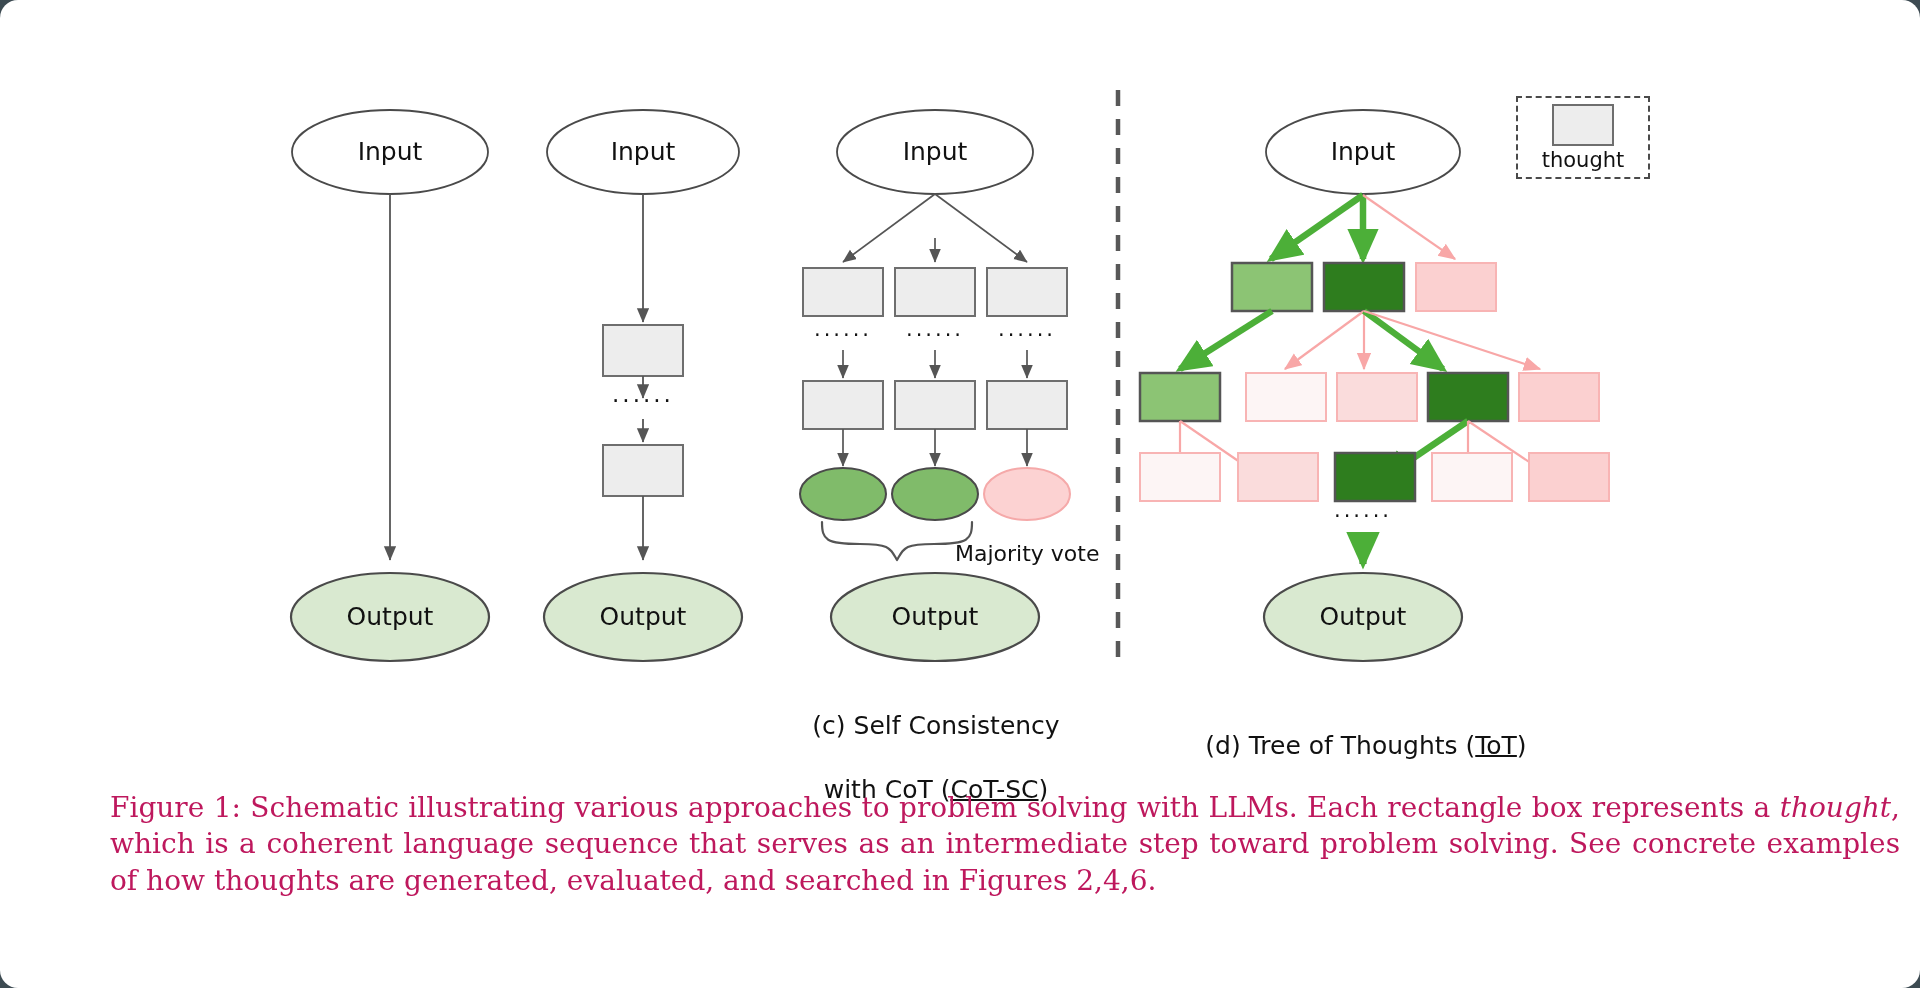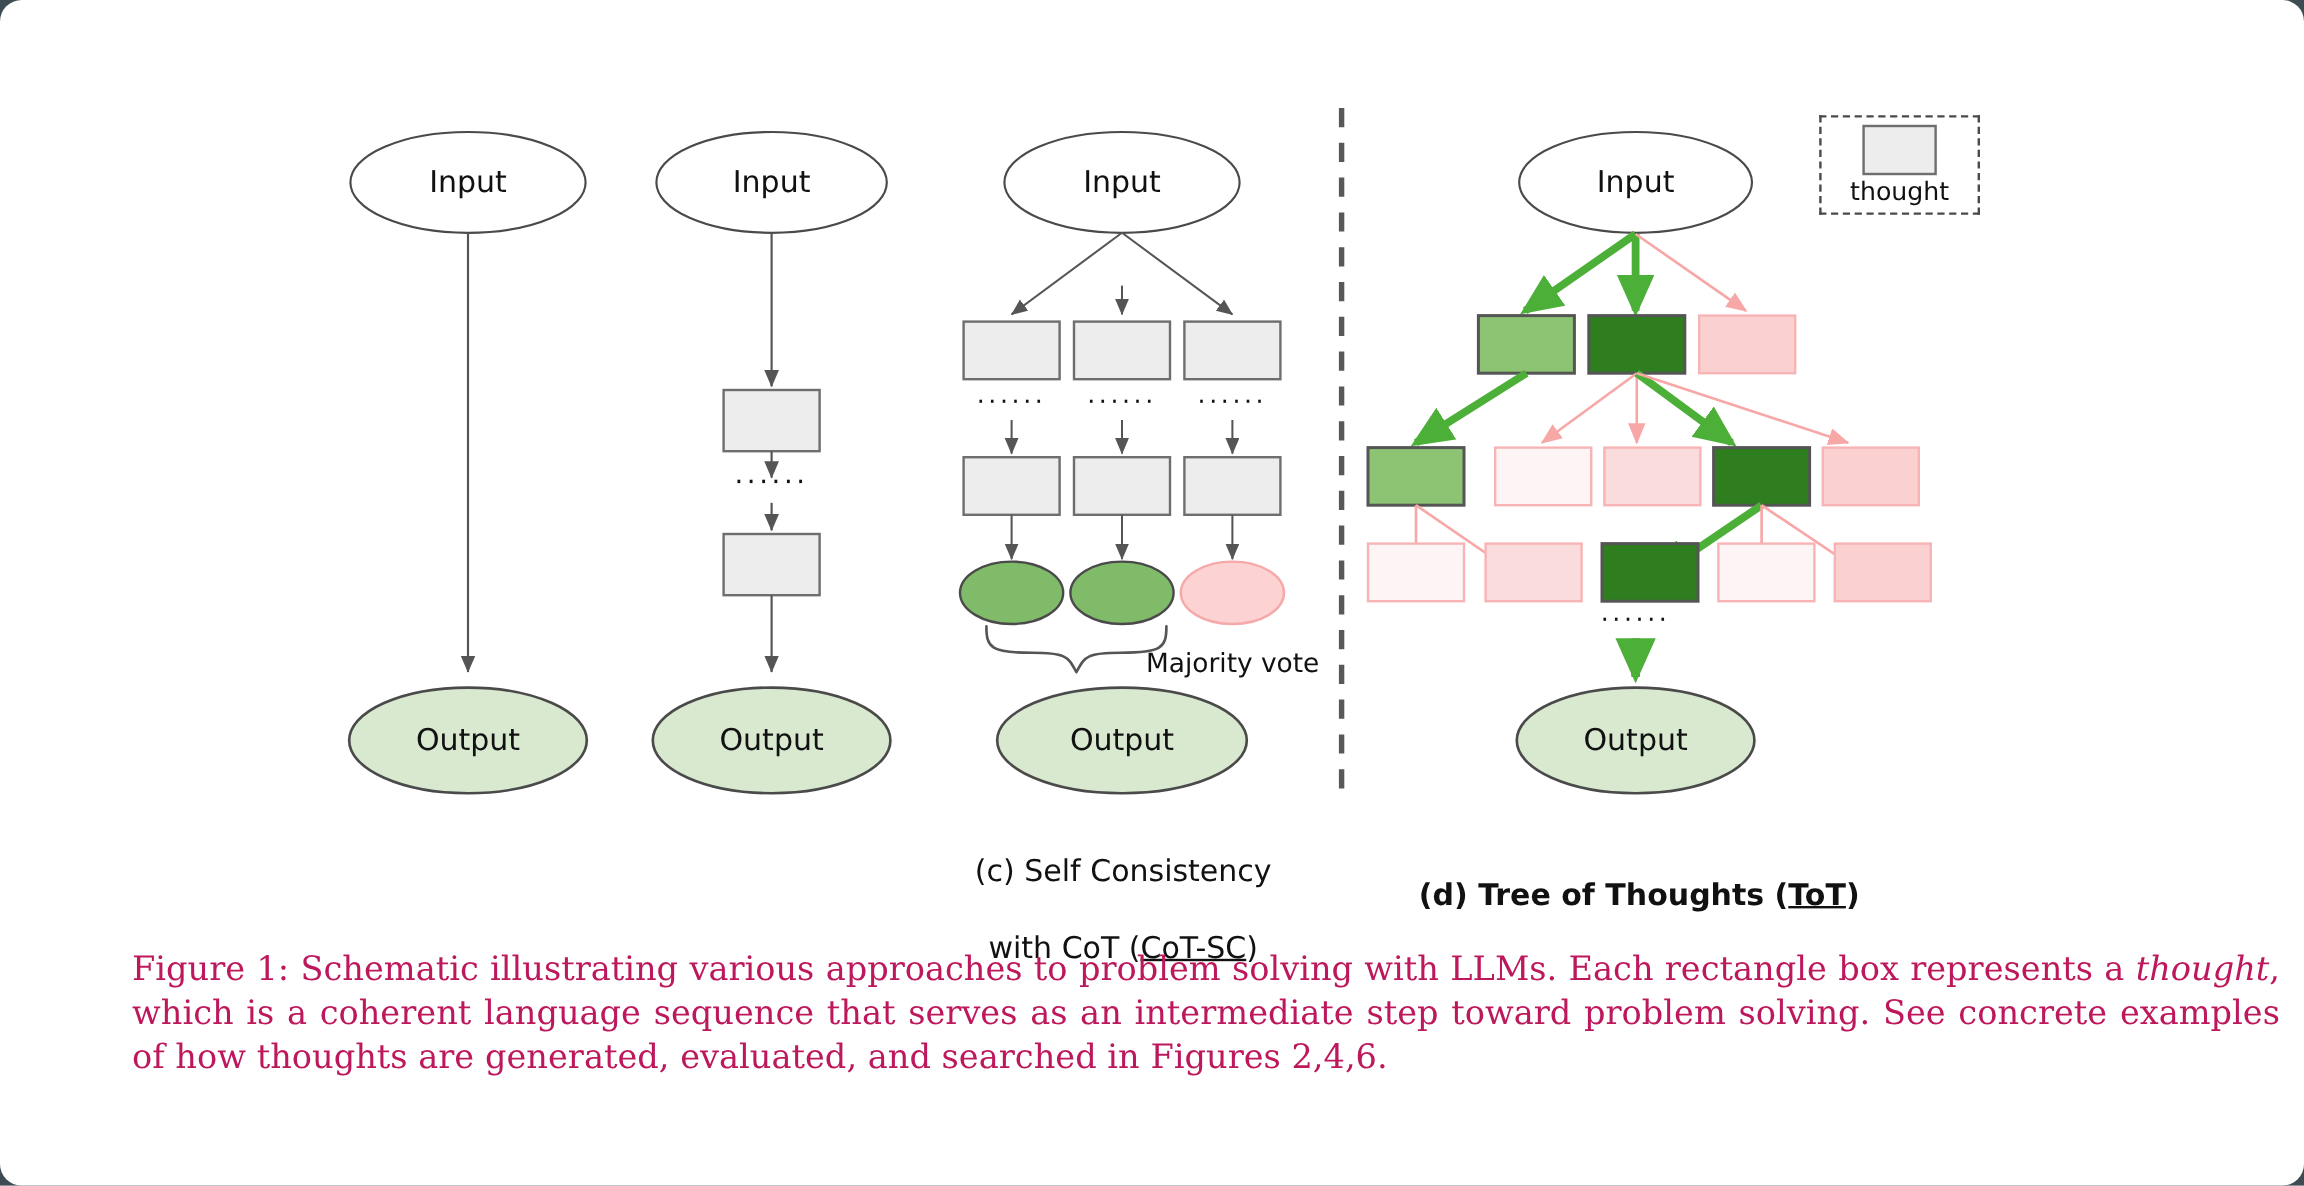--- a/index.html
+++ b/index.html
@@ -24,21 +24,21 @@
     text-anchor:middle;dominant-baseline:middle;
   }
   .col-caption{
     position:absolute;
     font-family:"DejaVu Sans", sans-serif;
     font-size:25px;color:#111;
     text-align:center;line-height:1.28;
     white-space:pre-line;
   }
   .col-caption u{text-decoration:underline;text-underline-offset:1px;}
-  .col-caption.bold{font-weight:bold;}
+  .col-caption.bold{font-weight:normal;}
   #caption{
     position:absolute;left:110px;top:790px;width:1790px;
     font-family:"DejaVu Serif", serif;
     font-size:28px;line-height:1.30;
     color:#be185d;text-align:justify;
   }
   #caption i{font-style:italic;}
   .legend-box{
     position:absolute;
     border:2.5px dashed #4a4a4a;

